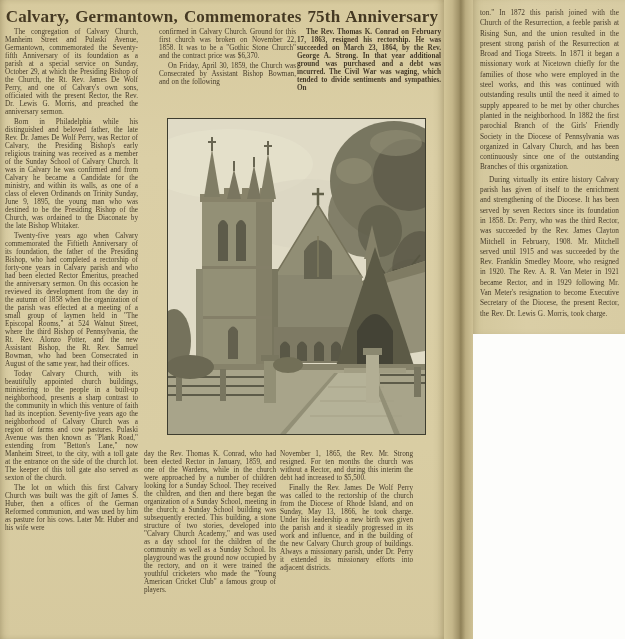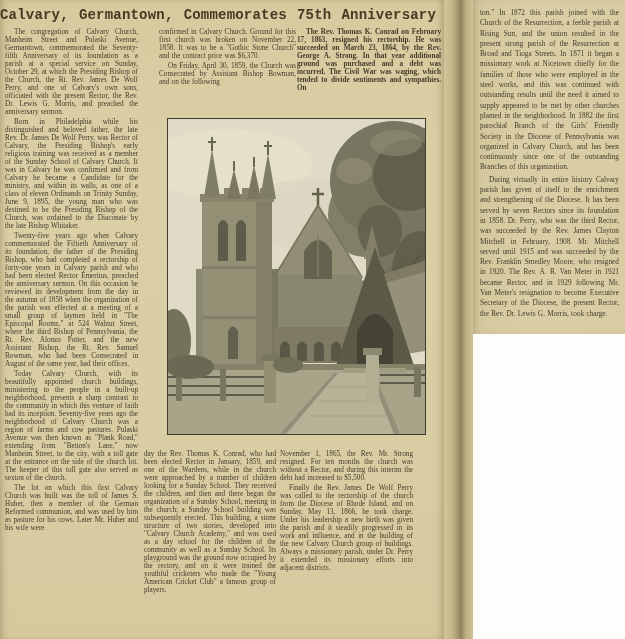--- a/index.html
+++ b/index.html
@@ -12,22 +12,22 @@
 
   
   .main-page {
     position:absolute; left:0; top:0; width:444px; height:639px;
     background:linear-gradient(180deg,#d7ca9e 0%, #dbcfa6 25%, #d9cda3 70%, #d6c99e 100%);
     box-shadow: inset 6px 0 9px -6px rgba(100,85,45,.5),
                 inset -6px 0 9px -5px rgba(100,85,45,.45);
   }
   .title {
     position:absolute; left:0; top:7px; width:100%;
-    font-size:14px; font-weight:bold;
-    color:#453923; letter-spacing:.2px; word-spacing:1.5px;font-family:Liberation Mono, monospace;
+    text-align:center; font-size:17px; font-weight:bold;
+    color:#453923; letter-spacing:.2px; word-spacing:1.5px;
   }
   .col {
     position:absolute; text-align:justify; color:#453b2a;
     font-size:7.2px; line-height:8px; overflow:hidden; word-spacing:.4px;
   }
   .col p { margin:0 0 2px 0; text-indent:9px; }
   .col p.cont { text-indent:0; }
   .col1 { left:5px;   top:28px;  width:133px; height:606px; }
   .col2 { left:146px; top:28px;  width:137px; height:89px;margin-left:13px; }
   .col3 { left:297px; top:28px;  width:144px; height:89px;font-weight:bold; }
@@ -72,21 +72,21 @@
 
   <div class="main-page">
 
     <div class="title">Calvary, Germantown, Commemorates 75th Anniversary</div>
 
     <div class="col col1">
       <p>The congregation of Calvary Church, Manheim Street and Pulaski Avenue, Germantown, commemorated the Seventy-fifth Anniversary of its foundation as a parish at a special service on Sunday, October 29, at which the Presiding Bishop of the Church, the Rt. Rev. James De Wolf Perry, and one of Calvary's own sons, officiated with the present Rector, the Rev. Dr. Lewis G. Morris, and preached the anniversary sermon.</p>
       <p>Born in Philadelphia while his distinguished and beloved father, the late Rev. Dr. James De Wolf Perry, was Rector of Calvary, the Presiding Bishop's early religious training was received as a member of the Sunday School of Calvary Church. It was in Calvary he was confirmed and from Calvary he became a Candidate for the ministry, and within its walls, as one of a class of eleven Ordinands on Trinity Sunday, June 9, 1895, the young man who was destined to be the Presiding Bishop of the Church, was ordained to the Diaconate by the late Bishop Whitaker.</p>
       <p>Twenty-five years ago when Calvary commemorated the Fiftieth Anniversary of its foundation, the father of the Presiding Bishop, who had completed a rectorship of forty-one years in Calvary parish and who had been elected Rector Emeritus, preached the anniversary sermon. On this occasion he reviewed its development from the day in the autumn of 1858 when the organization of the parish was effected at a meeting of a small group of laymen held in "The Episcopal Rooms," at 524 Walnut Street, where the third Bishop of Pennsylvania, the Rt. Rev. Alonzo Potter, and the new Assistant Bishop, the Rt. Rev. Samuel Bowman, who had been Consecrated in August of the same year, had their offices.</p>
       <p>Today Calvary Church, with its beautifully appointed church buildings, ministering to the people in a built-up neighborhood, presents a sharp contrast to the community in which this venture of faith had its inception. Seventy-five years ago the neighborhood of Calvary Church was a region of farms and cow pastures. Pulaski Avenue was then known as "Plank Road," extending from "Betton's Lane," now Manheim Street, to the city, with a toll gate at the entrance on the side of the church lot. The keeper of this toll gate also served as sexton of the church.</p>
-      <p>The lot on which this first Calvary Church was built was the toll of James S. Huber, then a member of the German Reformed communion, and was used by him as pasture for his cows. Later Mr. Huber and his wife were</p>
+      <p>The lot on which this first Calvary Church was built was the gift of James S. Huber, then a offices of the German Reformed communion, and was used by him as pasture for his cows. Later Mr. Huber and his wife were</p>
     </div>
 
     <div class="col col2">
       <p class="cont">confirmed in Calvary Church. Ground for this first church was broken on November 22, 1858. It was to be a "Gothic Stone Church" and the contract price was $6,370.</p>
       <p>On Friday, April 30, 1859, the Church was Consecrated by Assistant Bishop Bowman, and on the following</p>
     </div>
 
     <div class="col col3">
       <p>The Rev. Thomas K. Conrad on February 17, 1863, resigned his rectorship. He was succeeded on March 23, 1864, by the Rev. George A. Strong. In that year additional ground was purchased and a debt was incurred. The Civil War was waging, which tended to divide sentiments and sympathies. On</p>
     </div>

